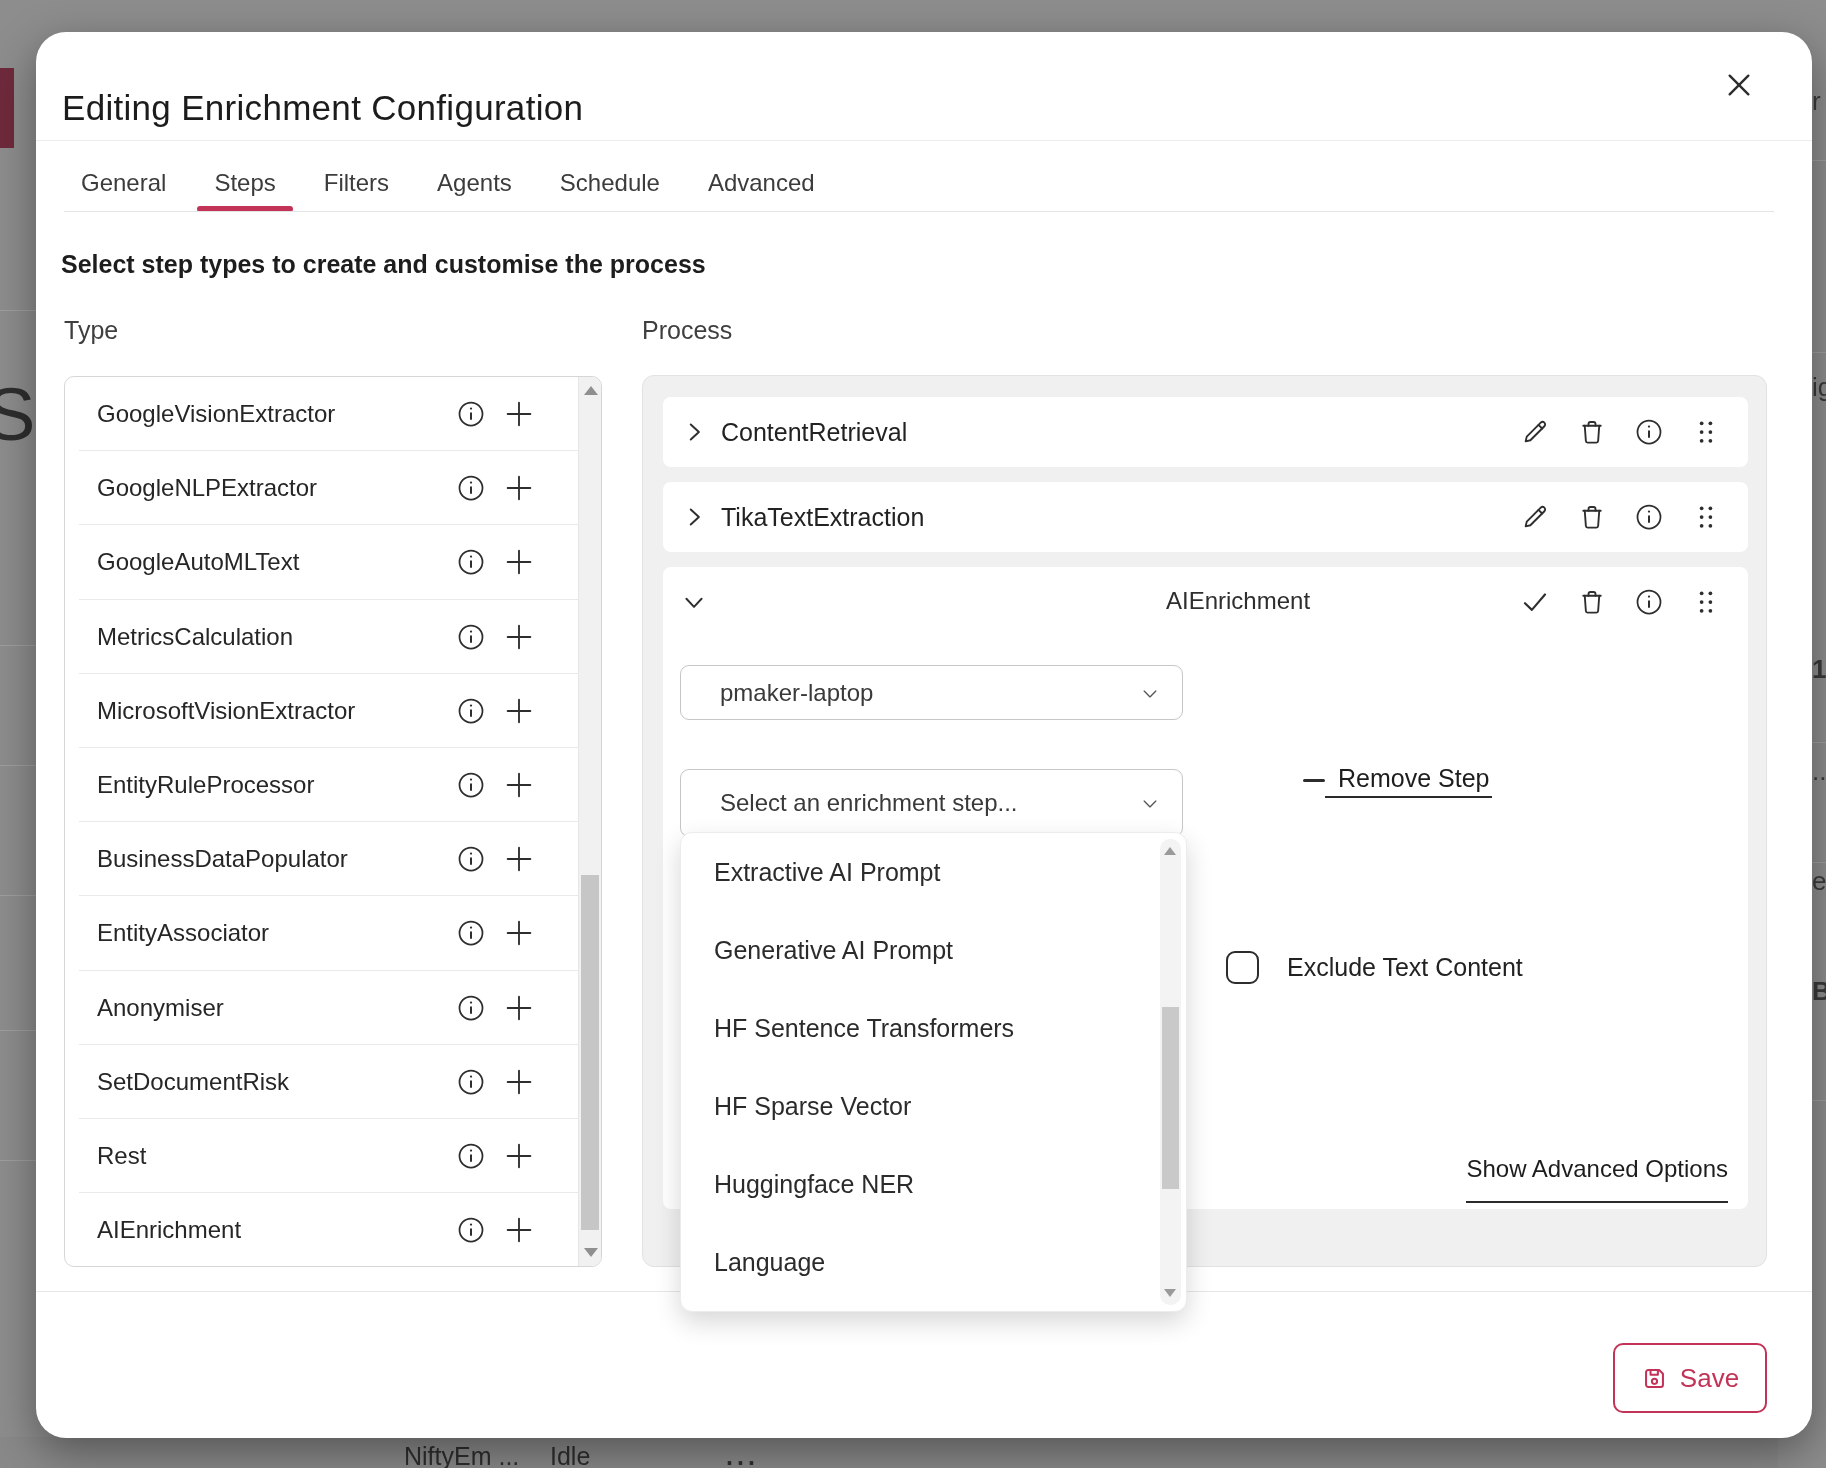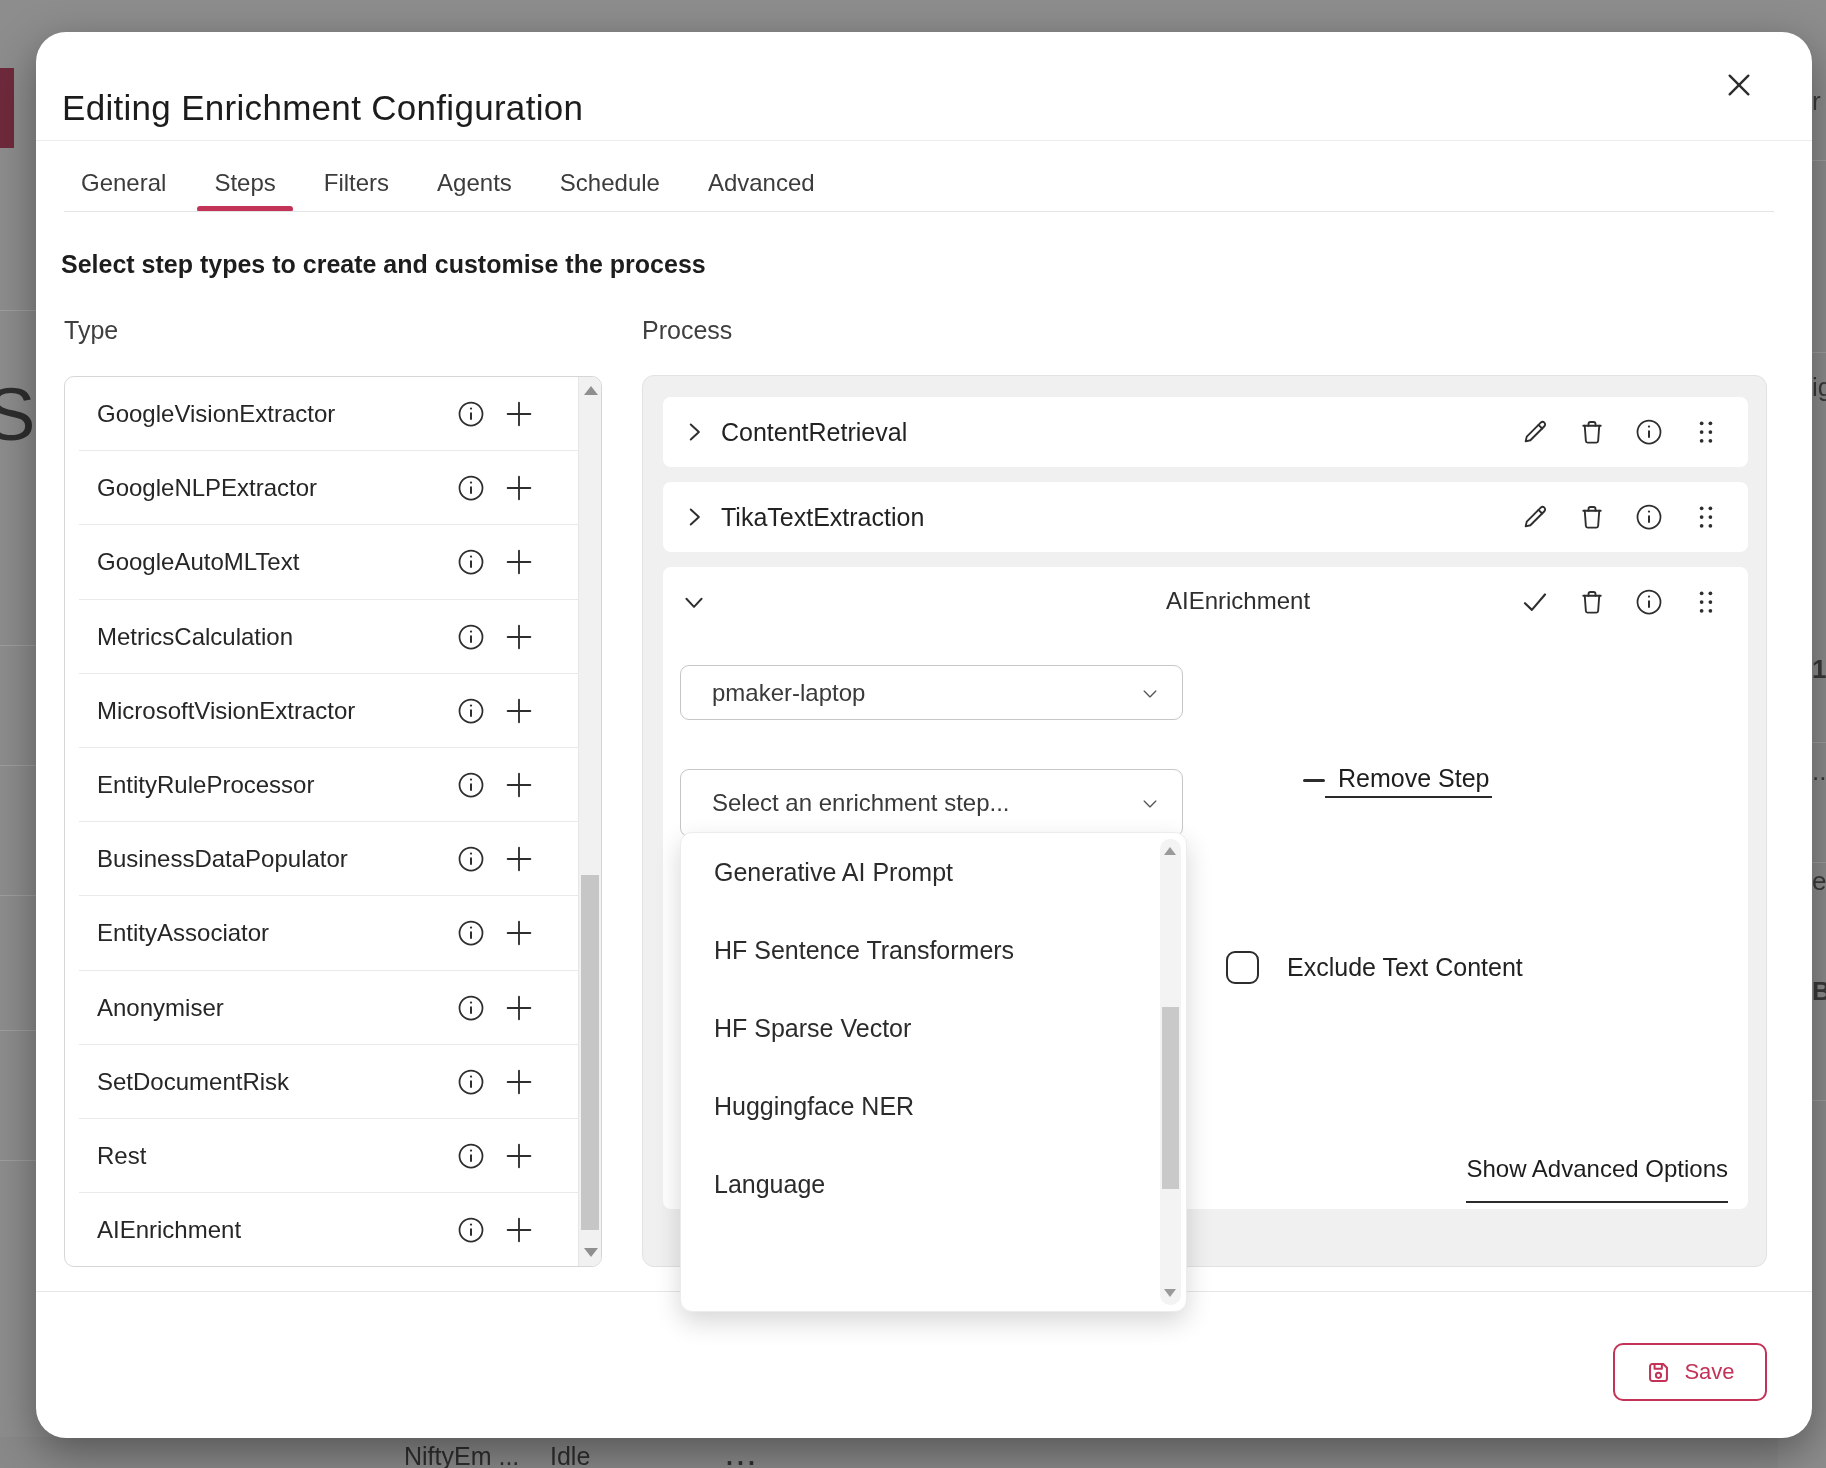--- a/index.html
+++ b/index.html
@@ -73,21 +73,21 @@
   .icon-btn { width:31px; height:31px; color:#2e2e2e; cursor:pointer; display:flex; align-items:center; justify-content:center; }
 
   .step-card.expanded { position:relative; height:642px; }
   .exp-header { position:absolute; left:0; top:0; width:100%; height:70px; }
   .exp-chevron { position:absolute; left:18px; top:22px; width:26px; height:26px; color:#2e2e2e; cursor:pointer; }
   .name-input { position:absolute; left:65px; top:12px; width:406px; height:46px; border:1.5px solid #c4c4c4; border-radius:9px; padding:0 20px; font-size:24px; font-family:"Liberation Sans", sans-serif; color:#333; outline:none; }
   .name-input::placeholder { color:#6e6e6e; }
   .exp-type-label { position:absolute; left:503px; top:20px; font-size:24px; color:#2e2e2e; }
   .exp-icons { position:absolute; right:27px; top:19px; }
 
-  .fake-select { position:absolute; border:1.5px solid #c6c6c6; border-radius:9px; background:#fff; display:flex; align-items:center; padding:0 31px; font-size:24px; color:#3a3a3a; cursor:pointer; }
+  .fake-select { position:absolute; border:1.5px solid #c6c6c6; border-radius:9px; background:#fff; display:flex; align-items:center; padding:0 39px; font-size:24px; color:#3a3a3a; cursor:pointer; }
   .fake-select .chev { position:absolute; right:22px; top:50%; margin-top:-9px; color:#555; }
   .select-connector { left:17px; top:98px; width:503px; height:55px; }
   .select-enrichment { left:17px; top:202px; width:503px; height:68px; }
 
   .remove-step { position:absolute; left:640px; top:186px; height:55px; display:flex; align-items:center; cursor:pointer; }
   .minus-icon { width:22px; height:3px; background:#2d2d2d; border-radius:2px; }
   .remove-label { font-size:25px; color:#1d1d1d; border-bottom:2px solid #2a2a2a; padding:0 3px 3px 13px; }
 
   .exclude-wrap { position:absolute; left:563px; top:384px; display:flex; align-items:center; gap:28px; }
   .checkbox { width:33px; height:33px; border:2.5px solid #2c2c2c; border-radius:9px; background:#fff; cursor:pointer; }
@@ -99,21 +99,21 @@
   .dd-list { position:absolute; left:0; top:0; right:30px; bottom:0; }
   .dd-item { height:78px; display:flex; align-items:center; padding-left:33px; font-size:25px; color:#2b2b2b; cursor:pointer; }
   .dd-scroll { position:absolute; right:5px; top:6px; bottom:6px; width:21px; background:#f3f3f3; border-radius:10px; }
   .dd-scroll .arr-up, .dd-scroll .arr-dn { position:absolute; left:4px; width:0; height:0; border-left:6.5px solid transparent; border-right:6.5px solid transparent; }
   .dd-scroll .arr-up { top:8px; border-bottom:8px solid #9a9a9a; }
   .dd-scroll .arr-dn { bottom:8px; border-top:8px solid #9a9a9a; }
   .dd-thumb { position:absolute; left:2px; right:2px; top:168px; height:182px; background:#c9c9c9; }
 
   
   .footer-div { position:absolute; left:0; top:1259px; width:100%; height:1px; background:#e7e7e7; }
-  .save-btn { position:absolute; left:1577px; top:1311px; width:154px; height:58px; background:#fff; border:2.5px solid var(--accent); border-radius:10px; color:var(--accent); font-size:22px; font-family:"Liberation Sans", sans-serif; display:flex; align-items:center; justify-content:center; gap:12px; cursor:pointer; }
+  .save-btn { position:absolute; left:1577px; top:1311px; width:154px; height:70px; background:#fff; border:2.5px solid var(--accent); border-radius:10px; color:var(--accent); font-size:26px; font-family:"Liberation Sans", sans-serif; display:flex; align-items:center; justify-content:center; gap:12px; cursor:pointer; }
 </style>
 </head>
 <body>
 
 <div>
   <div class="bg-maroon-bar"></div>
   <span class="bg-big-letter bg-frag">S</span>
   <div class="bg-line left" style="top:310px"></div>
   <div class="bg-line left" style="top:645px"></div>
   <div class="bg-line left" style="top:765px"></div>
@@ -530,20 +530,23 @@
 
         <div class="exclude-wrap">
           <span class="checkbox"></span>
           <span class="exclude-label">Exclude Text Content</span>
         </div>
 
         <div class="advanced-link">Show Advanced Options</div>
 
         <div class="dropdown">
           <div class="dd-list">
+            <div class="dd-item">
+                <span>Extractive AI Prompt</span>
+              </div>
               <div class="dd-item">
                 <span>Generative AI Prompt</span>
               </div>
               <div class="dd-item">
                 <span>HF Sentence Transformers</span>
               </div>
               <div class="dd-item">
                 <span>HF Sparse Vector</span>
               </div>
               <div class="dd-item">

